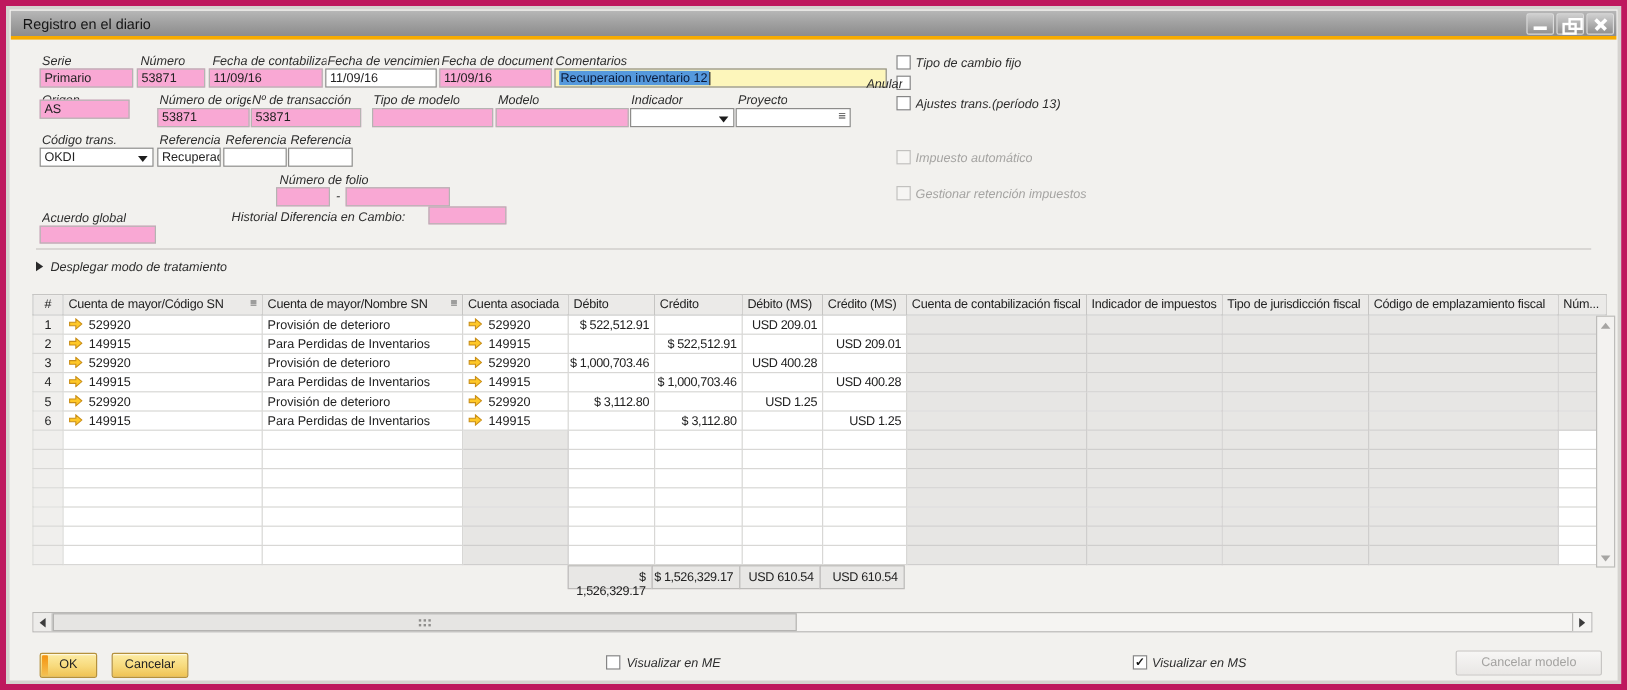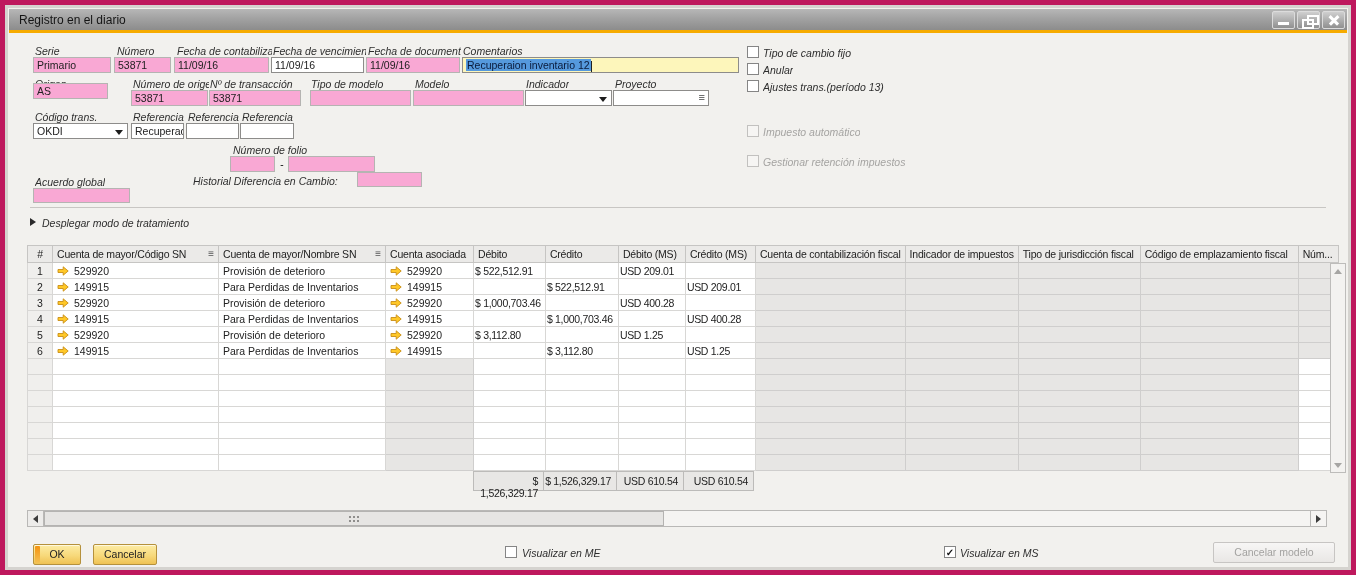--- a/index.html
+++ b/index.html
@@ -41,21 +41,21 @@
     border-top:4.5px solid transparent;border-bottom:4.5px solid transparent;border-left:6px solid #2a2a2a;}
   
   .grid{position:absolute;left:22px;top:240px;border-collapse:collapse;table-layout:fixed;
     font-size:10.5px;background:#fff;border:1px solid #adacaa;}
   .grid th{height:16px;background:#ebeae8;border:1px solid #c6c5c3;font-weight:normal;
     text-align:left;padding:0 4px;overflow:hidden;white-space:nowrap;letter-spacing:-0.2px;position:relative;}
   .grid th.c{text-align:center;}
   .grid td{height:15px;border:1px solid #d8d7d5;padding:0 4px;overflow:hidden;white-space:nowrap;background:#fff;}
   .grid td.gray{background:#e7e6e4;border-color:#cfcecd;}
   .grid td.numcell{background:#f0efed;text-align:center;padding:0 1px;}
-  .grid td.money{text-align:left;letter-spacing:-0.3px;padding:0 4px 0 1px;margin-top:48px;}
+  .grid td.money{text-align:right;letter-spacing:-0.3px;padding:0 4px 0 1px;margin-top:48px;}
   .menu-icon{float:right;color:#555;font-size:10px;}
   .menu-icon::after{content:"\2261";}
   .lnk{vertical-align:-1px;margin-right:5px;}
   .totals-row{position:absolute;left:468px;top:466px;display:flex;}
   .totals-cell{height:20px;box-sizing:border-box;border:1px solid #bcbbb9;background:#e8e7e5;
     text-align:right;padding:3px 5px 0 0;letter-spacing:-0.3px;}
   .totals-cell+.totals-cell{margin-left:-1px;}
   
   .vsb{position:absolute;left:1325px;top:258px;width:16px;height:210px;box-sizing:border-box;
     border:1px solid #bdbcba;background:#f3f2f0;}
@@ -116,21 +116,21 @@
   <div class="fld" style="left:28px;top:52px;width:78px">Primario</div>
   <div class="fld" style="left:109px;top:52px;width:57px">53871</div>
   <div class="fld" style="left:169px;top:52px;width:95px">11/09/16</div>
   <div class="fld white" style="left:266px;top:52px;width:93px">11/09/16</div>
   <div class="fld" style="left:361px;top:52px;width:94px">11/09/16</div>
   <div class="fld yellow" style="left:457px;top:52px;width:277px"><span class="sel">Recuperaion inventario 12</span><span class="caret"></span></div>
 
   <div class="cb" style="left:742px;top:41px"></div>
   <div class="lbl" style="left:758px;top:42px">Tipo de cambio fijo</div>
   <div class="cb" style="left:742px;top:58px"></div>
-  <div class="lbl" style="left:758px;top:59px">Anular</div>
+  <div class="lbl" style="left:717px;top:59px">Anular</div>
   <div class="cb" style="left:742px;top:75px"></div>
   <div class="lbl" style="left:758px;top:76px">Ajustes trans.(período 13)</div>
 
   <div class="lbl" style="left:30px;top:73px">Origen</div>
   <div class="lbl" style="left:128px;top:73px;max-width:76px">Número de origer</div>
   <div class="lbl" style="left:205px;top:73px">Nº de transacción</div>
   <div class="lbl" style="left:306px;top:73px">Tipo de modelo</div>
   <div class="lbl" style="left:410px;top:73px">Modelo</div>
   <div class="lbl" style="left:521px;top:73px">Indicador</div>
   <div class="lbl" style="left:610px;top:73px">Proyecto</div>

